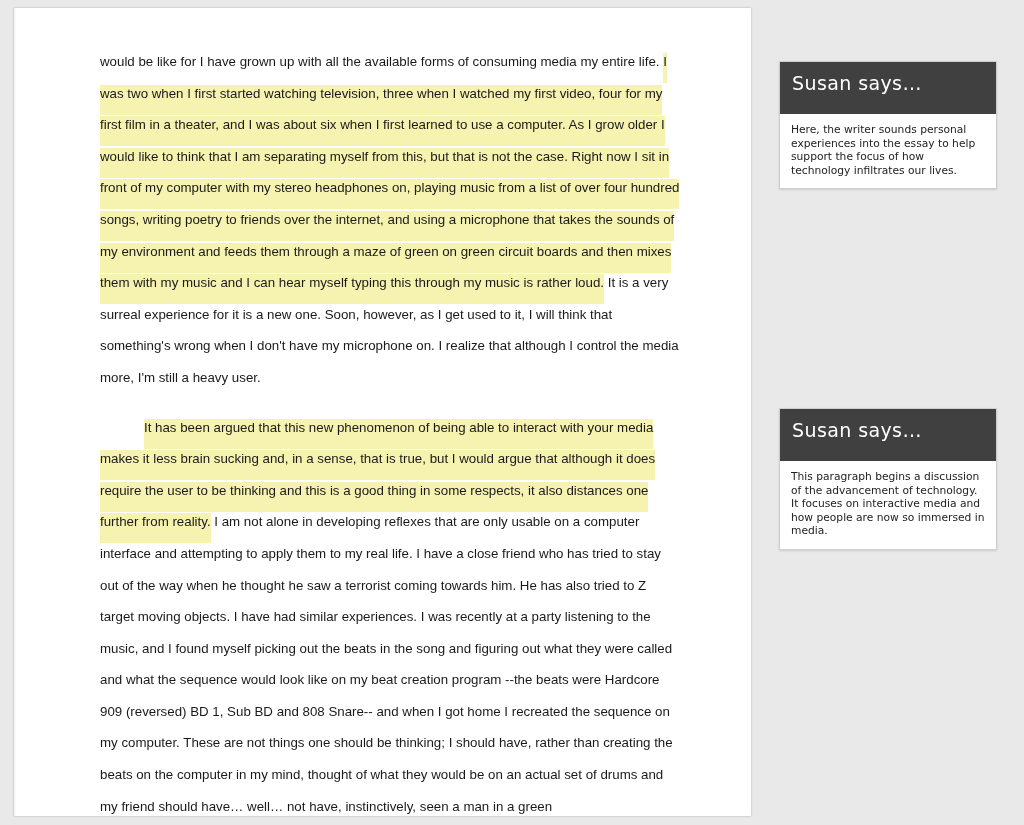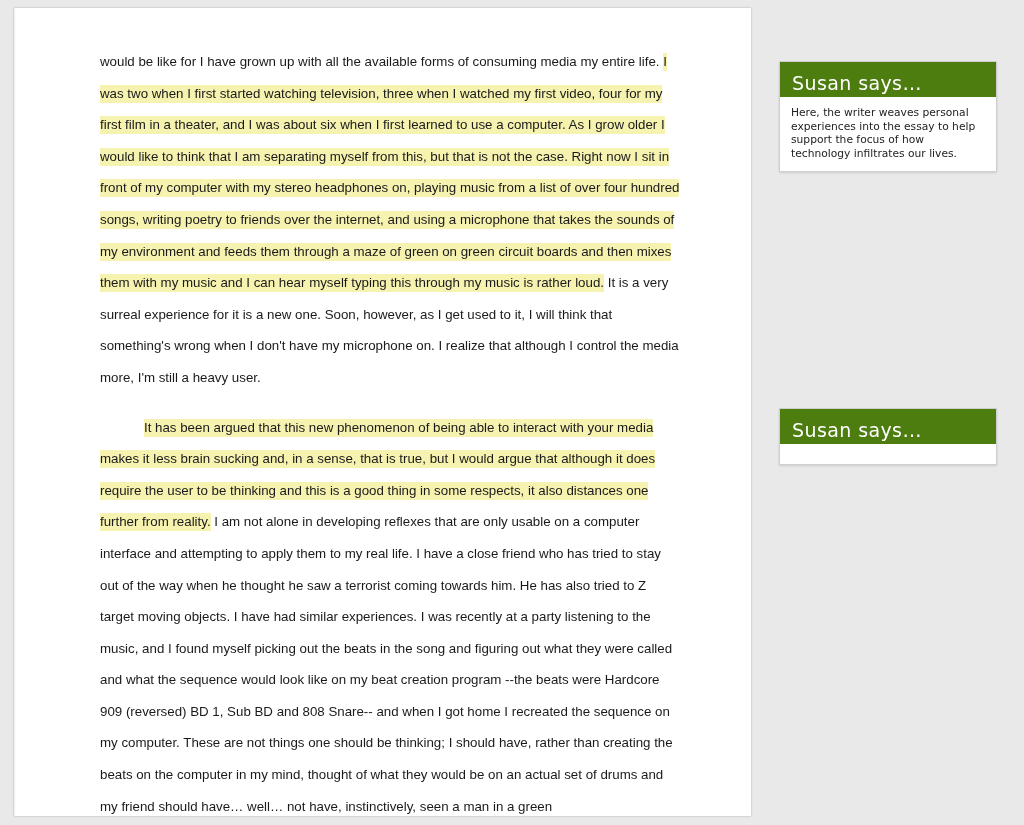--- a/index.html
+++ b/index.html
@@ -38,39 +38,39 @@
     margin: 0;
   }
   .para.second {
     text-indent: 44px;
     margin-top: 18px;
   }
   .hl {
     background: #f6f2b0;
     box-decoration-break: clone;
     -webkit-box-decoration-break: clone;
-    padding: 1px 0 2px 0;
+    padding: 1px 0 14px 0;
   }
   
   .comment {
     position: absolute;
     width: 216px;
     background: #ffffff;
     border: 1px solid #cfcfcf;
     box-shadow: 0 1px 2px rgba(0,0,0,0.12);
   }
   #comment-1 { left: 779px; top: 61px; }
   #comment-2 { left: 779px; top: 408px; }
   .comment-header {
-    background: #4d7c0f;
+    background: #404040;
     color: #ffffff;
     font-family: "DejaVu Sans", sans-serif;
     font-size: 19px;
     line-height: 22px;
-    padding: 10px 12px 3px 12px;
+    padding: 10px 12px 20px 12px;
     letter-spacing: 0.4px;
   }
   .comment-body {
     padding: 9px 11px 11px 11px;
     font-family: "DejaVu Sans", sans-serif;
     font-size: 10.7px;
     line-height: 13.6px;
     color: #222222;
   }
   .comment-body p {
@@ -93,21 +93,22 @@
   <div class="page-edge-shadow"></div>
   <div class="doc-body">
     <p class="para" id="para-1"><span>would be like for I have grown up with all the available forms of consuming media my entire life. </span><span class="hl">I was two when I first started watching television, three when I watched my first video, four for my first film in a theater, and I was about six when I first learned to use a computer. As I grow older I would like to think that I am separating myself from this, but that is not the case. Right now I sit in front of my computer with my stereo headphones on, playing music from a list of over four hundred songs, writing poetry to friends over the internet, and using a microphone that takes the sounds of my environment and feeds them through a maze of green on green circuit boards and then mixes them with my music and I can hear myself typing this through my music is rather loud.</span><span> It is a very surreal experience for it is a new one. Soon, however, as I get used to it, I will think that something's wrong when I don't have my microphone on. I realize that although I control the media more, I'm still a heavy user.</span></p>
     <p class="para second" id="para-2"><span class="hl">It has been argued that this new phenomenon of being able to interact with your media makes it less brain sucking and, in a sense, that is true, but I would argue that although it does require the user to be thinking and this is a good thing in some respects, it also distances one further from reality.</span><span> I am not alone in developing reflexes that are only usable on a computer interface and attempting to apply them to my real life. I have a close friend who has tried to stay out of the way when he thought he saw a terrorist coming towards him. He has also tried to Z target moving objects. I have had similar experiences. I was recently at a party listening to the music, and I found myself picking out the beats in the song and figuring out what they were called and what the sequence would look like on my beat creation program --the beats were Hardcore 909 (reversed) BD 1, Sub BD and 808 Snare-- and when I got home I recreated the sequence on my computer. These are not things one should be thinking; I should have, rather than creating the beats on the computer in my mind, thought of what they would be on an actual set of drums and my friend should have… well… not have, instinctively, seen a man in a green</span></p>
   </div>
 </div>
 
 <div class="comment" id="comment-1">
   <div class="comment-header">Susan says…</div>
   <div class="comment-body" id="comment-body-1">
-      <p>Here, the writer weaves personal experiences into the essay to help support the focus of how technology infiltrates our lives.</p>
+      <p>Here, the writer sounds personal experiences into the essay to help support the focus of how technology infiltrates our lives.</p>
     </div>
 </div>
 
 <div class="comment" id="comment-2">
   <div class="comment-header">Susan says…</div>
   <div class="comment-body" id="comment-body-2">
+      <p>This paragraph begins a discussion of the advancement of technology. It focuses on interactive media and how people are now so immersed in media.</p>
     </div>
 </div>
 
 </body></html>

